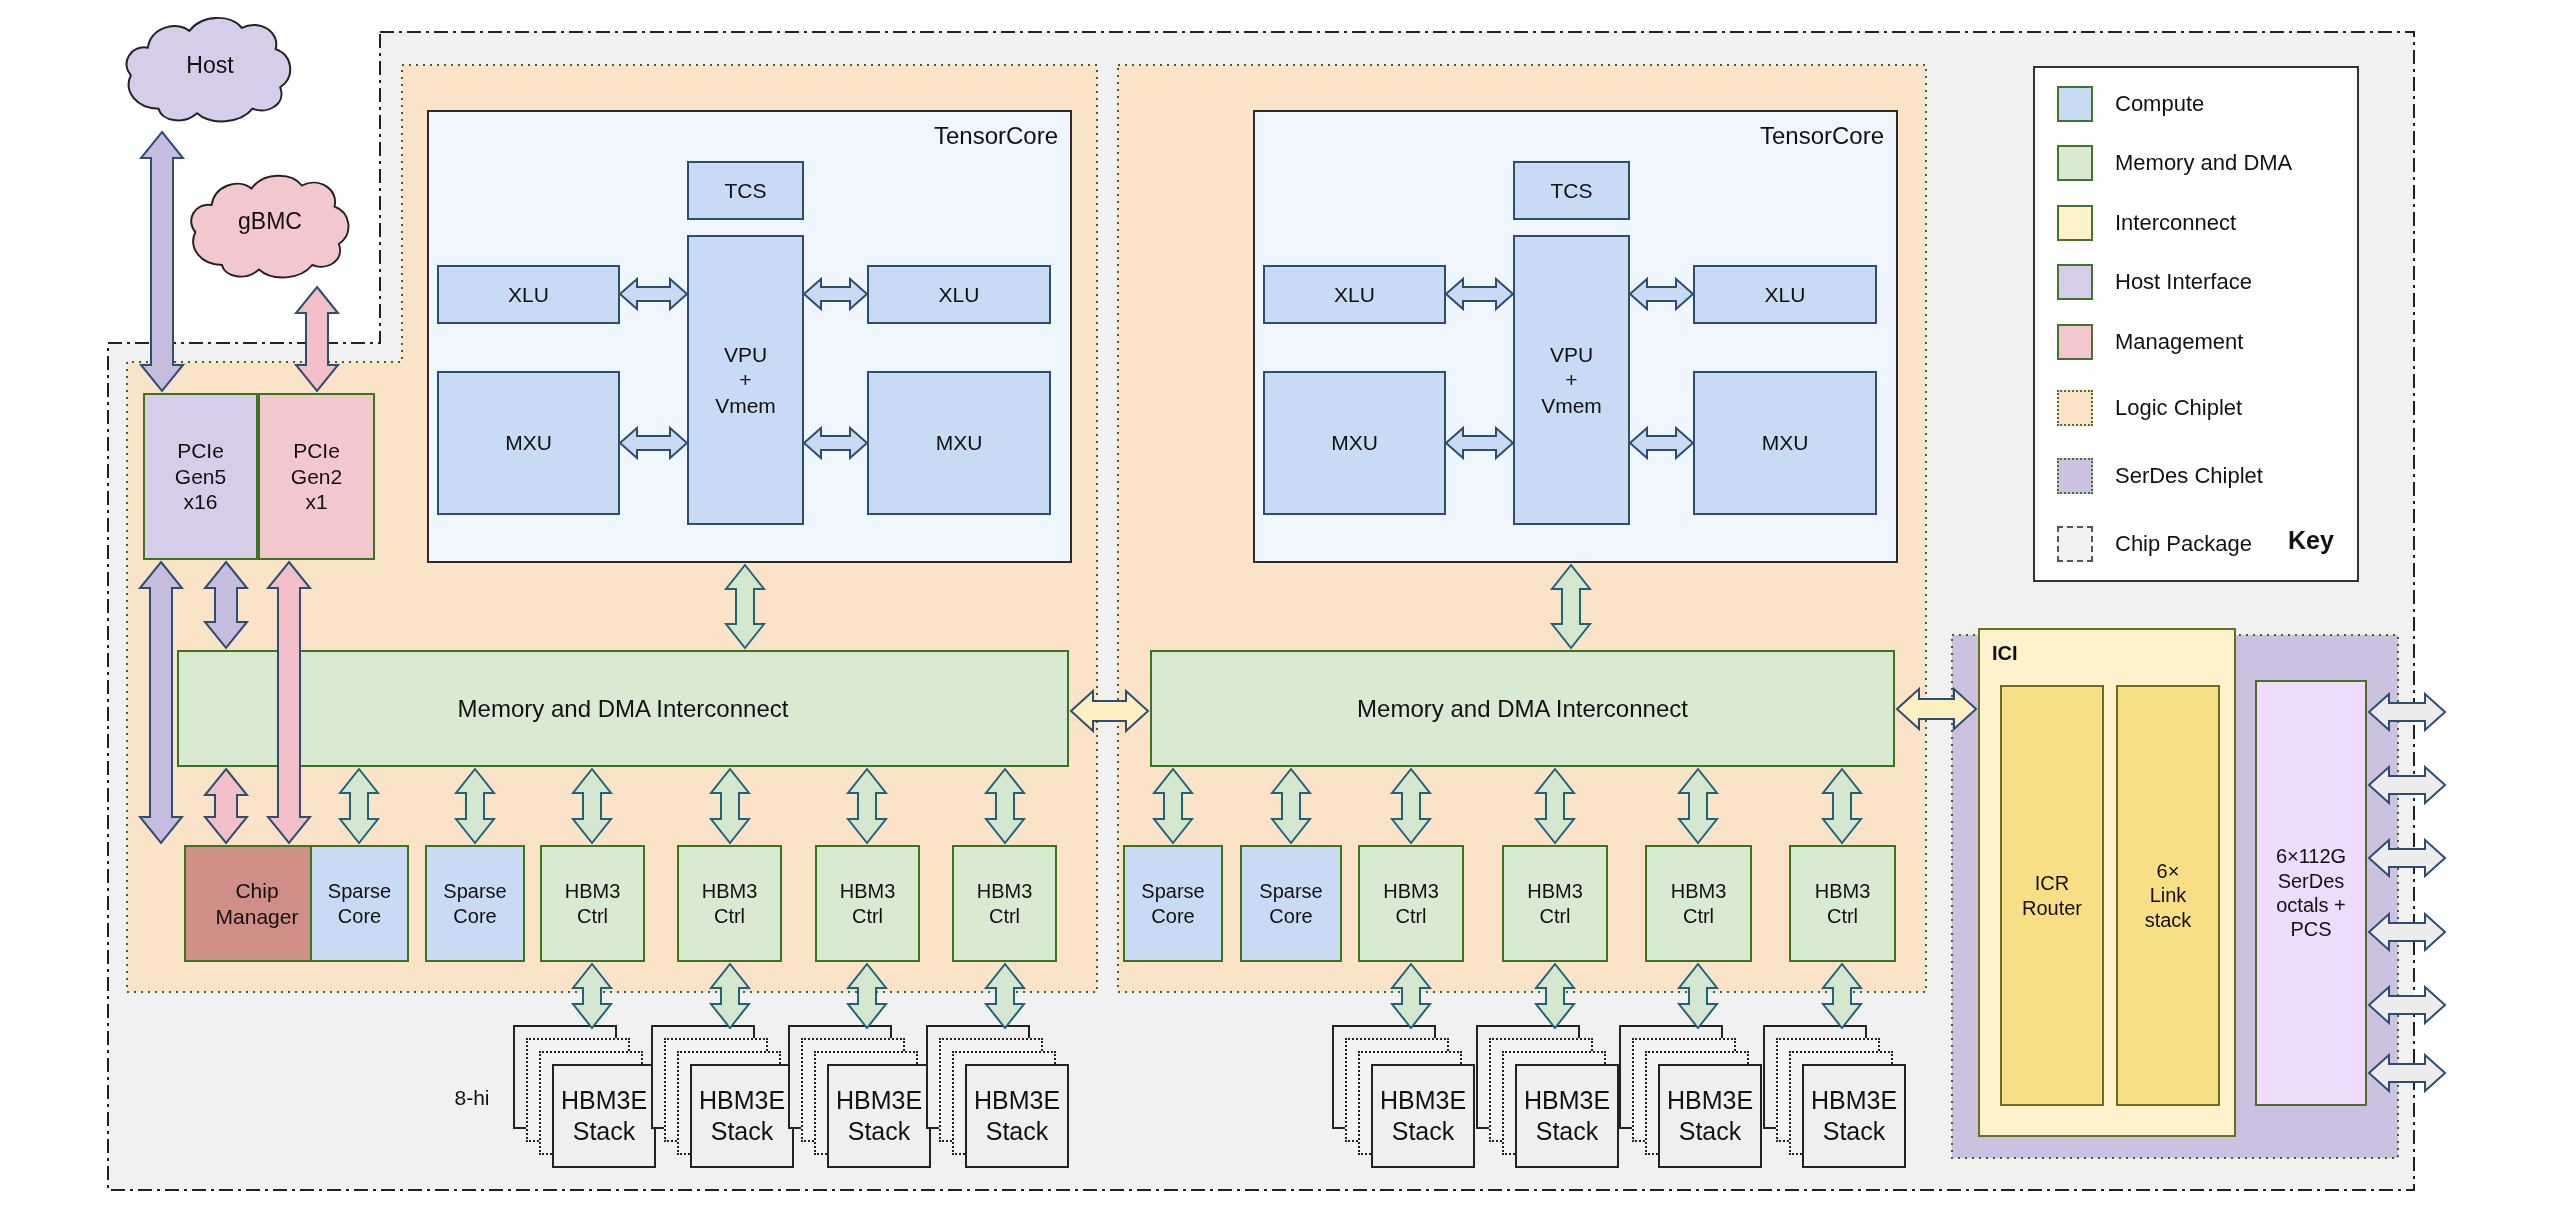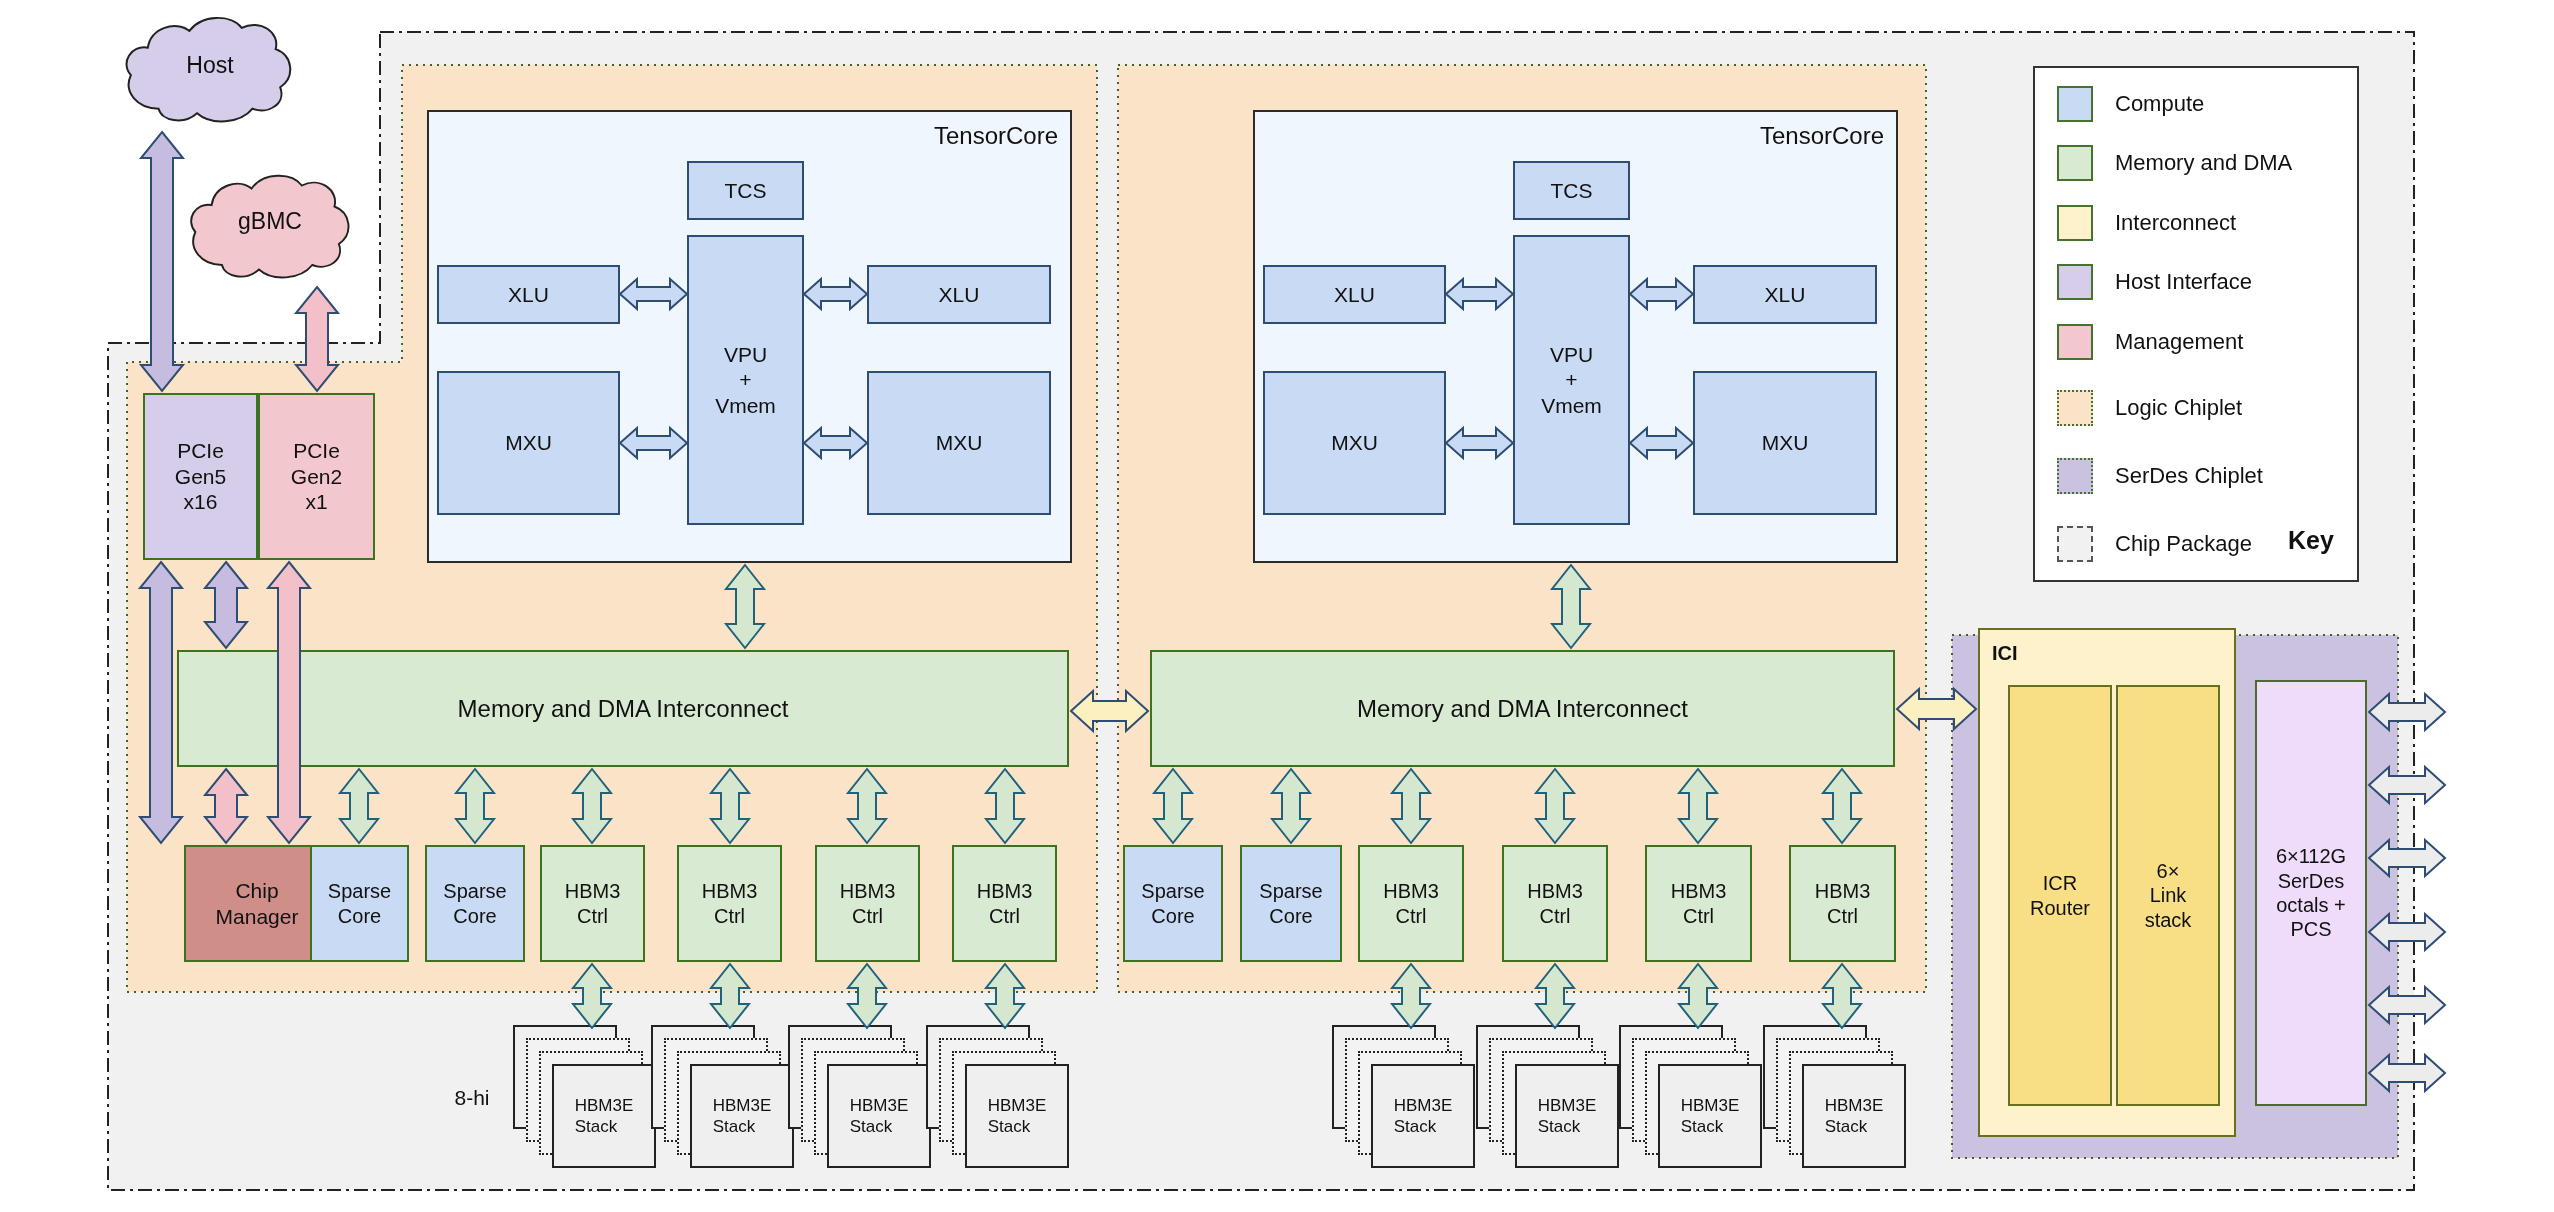--- a/index.html
+++ b/index.html
@@ -16,22 +16,22 @@
   .c-core{background:#c9daf5;border-color:#2e4d73;}
   .c-yellow{background:#f8df86;border-color:#66701f;}
   .c-lav{background:#eedcfa;border-color:#4f6b2a;}
   .tcbox{position:absolute;box-sizing:border-box;background:#f0f6fe;border:2px solid #2b2b2b;}
   .icibox{position:absolute;box-sizing:border-box;background:#fdf2cb;border:2px solid #66701f;}
   .keybox{position:absolute;box-sizing:border-box;background:#ffffff;border:2px solid #333;}
   .floatlabel{position:absolute;white-space:pre-line;}
   .tclabel{font-size:24px;text-align:right;}
   .stack-layer{position:absolute;box-sizing:border-box;background:#efefef;border:2px solid #222;}
   .stack-dotted{border-style:dotted;border-width:2px;background:#f3f3f3;}
-  .stack-front{display:flex;align-items:center;justify-content:center;
-               white-space:pre-line;font-size:17px;line-height:1.25;}
+  .stack-front{display:flex;align-items:center;justify-content:center;text-align:center;
+               white-space:pre-line;font-size:25px;line-height:1.25;}
   .krow{position:absolute;display:flex;align-items:center;}
   .ksw{width:36px;height:36px;box-sizing:border-box;margin-right:22px;flex:0 0 auto;}
   .klabel{font-size:22px;}
   .sw-compute{background:#c9daf5;border:2px solid #45722c;}
   .sw-memory{background:#d9ead3;border:2px solid #45722c;}
   .sw-interconnect{background:#fdf2cc;border:2px solid #45722c;}
   .sw-host{background:#d5cde9;border:2px solid #45722c;}
   .sw-management{background:#f2c7cd;border:2px solid #45722c;}
   .sw-logic-chiplet{background:#fbe3c8;border:2px dotted #45722c;}
   .sw-serdes-chiplet{background:#cbc2e1;border:2px dotted #45722c;}
@@ -108,21 +108,21 @@
       <div class="blk c-core" style="left: 437px; top: 371px; width: 183px; height: 144px; font-size: 21px;">MXU</div>
       <div class="blk c-core" style="left: 867px; top: 371px; width: 184px; height: 144px; font-size: 21px;">MXU</div>
       <div class="blk c-core" style="left: 1513px; top: 161px; width: 117px; height: 59px; font-size: 21px;">TCS</div>
       <div class="blk c-core" style="left: 1513px; top: 235px; width: 117px; height: 290px; font-size: 21px;">VPU
 +
 Vmem</div>
       <div class="blk c-core" style="left: 1263px; top: 265px; width: 183px; height: 59px; font-size: 21px;">XLU</div>
       <div class="blk c-core" style="left: 1693px; top: 265px; width: 184px; height: 59px; font-size: 21px;">XLU</div>
       <div class="blk c-core" style="left: 1263px; top: 371px; width: 183px; height: 144px; font-size: 21px;">MXU</div>
       <div class="blk c-core" style="left: 1693px; top: 371px; width: 184px; height: 144px; font-size: 21px;">MXU</div>
-      <div class="blk c-yellow" style="left: 2000px; top: 685px; width: 104px; height: 421px; font-size: 20px; margin-left: 8px;">ICR
+      <div class="blk c-yellow" style="left: 2000px; top: 685px; width: 104px; height: 421px; font-size: 20px;">ICR
 Router</div>
       <div class="blk c-yellow" style="left: 2116px; top: 685px; width: 104px; height: 421px; font-size: 20px;">6×
 Link
 stack</div>
       <div class="blk c-lav" style="left: 2255px; top: 680px; width: 112px; height: 426px; font-size: 20px;">6×112G
 SerDes
 octals +
 PCS</div>
       <div class="stack-layer" style="left: 513px; top: 1025px; width: 104px; height: 104px;"></div>
       <div class="stack-layer stack-dotted" style="left: 526px; top: 1038px; width: 104px; height: 104px;"></div>

